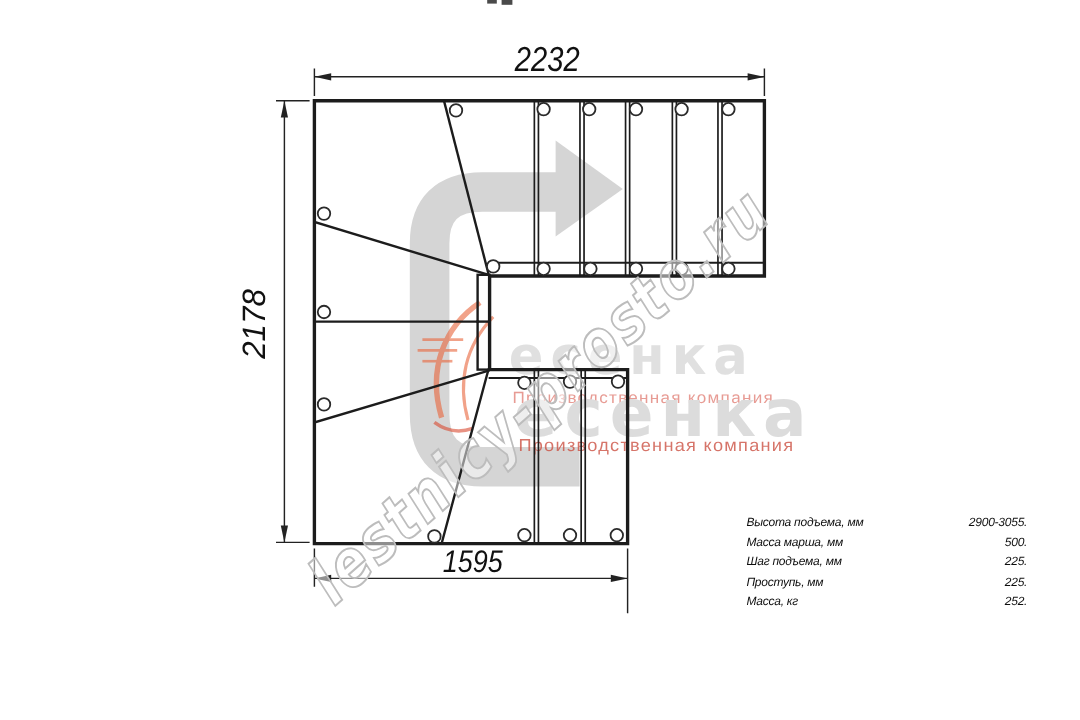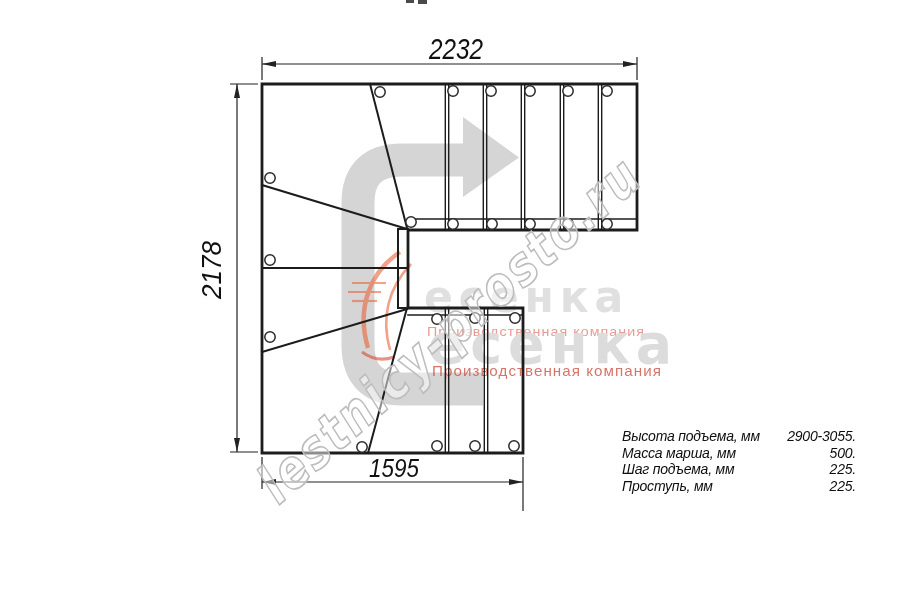--- a/index.html
+++ b/index.html
@@ -8,21 +8,21 @@
     font-family:"Liberation Sans",sans-serif;
   }
   .canvas svg{position:absolute;left:0;top:0;}
   .dim-text{font-family:"Liberation Sans",sans-serif;font-style:italic;fill:#111;}
   .wm-site{font-family:"DejaVu Sans",sans-serif;font-style:italic;font-weight:bold;
     fill:rgba(255,255,255,0.5);stroke:#bdbdbd;stroke-width:1.7px;letter-spacing:3px;}
   .logo-big{font-family:"DejaVu Sans",sans-serif;font-weight:bold;letter-spacing:6px;}
   .logo-tag{font-family:"Liberation Sans",sans-serif;letter-spacing:1px;}
   .specs{
     position:absolute;left:622px;top:428px;width:234px;
-    font-style:italic;font-size:14px;line-height:16.6px;color:#0e0e0e;
+    font-style:italic;font-size:10px;line-height:16.6px;color:#0e0e0e;
     letter-spacing:-0.2px;
   }
   .spec-row{display:flex;justify-content:space-between;}
   .spec-row .v{text-align:center;}
 </style>
 </head>
 <body>
 
 <div class="canvas">
   <svg width="900" height="600" viewBox="0 0 900 600">
@@ -151,14 +151,18 @@
       <span class="v">500.</span>
     </div>
     <div class="spec-row">
       <span>Шаг подъема, мм</span>
       <span class="v">225.</span>
     </div>
     <div class="spec-row">
       <span>Проступь, мм</span>
       <span class="v">225.</span>
     </div>
+    <div class="spec-row">
+      <span>Масса, кг</span>
+      <span class="v">252.</span>
+    </div>
   </div>
 </div>
 
 </body></html>

